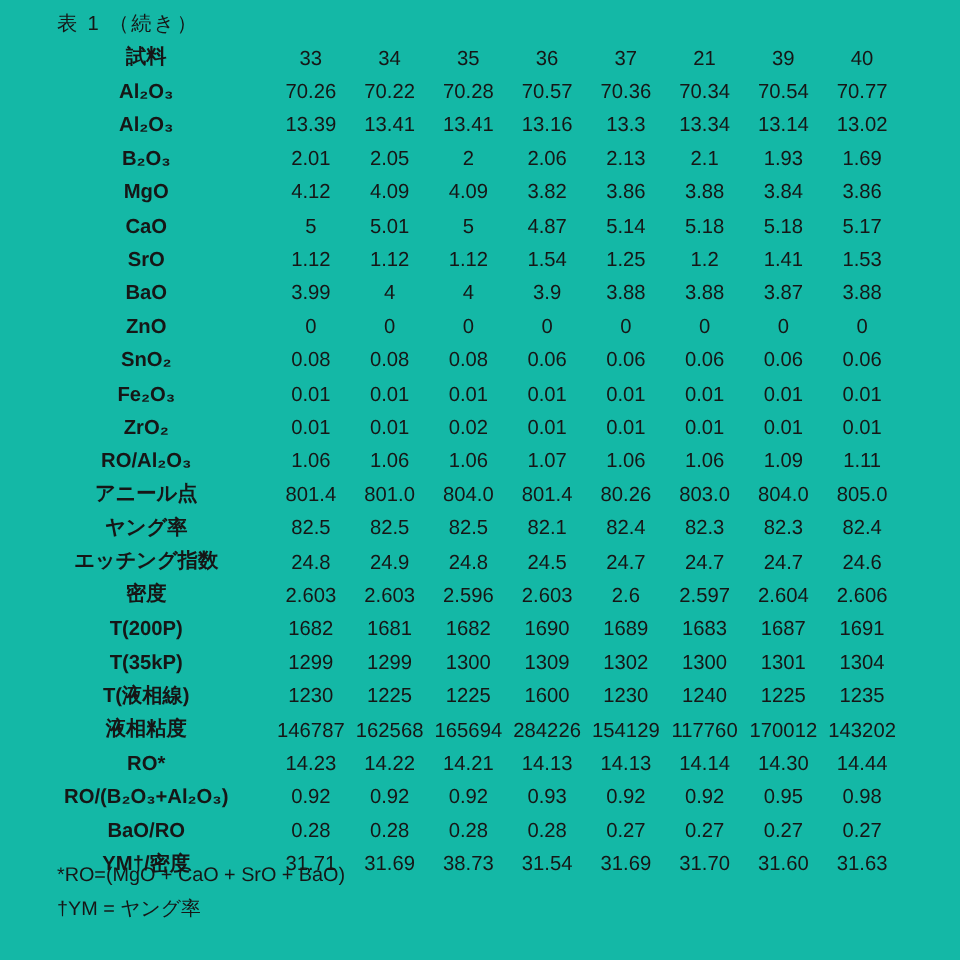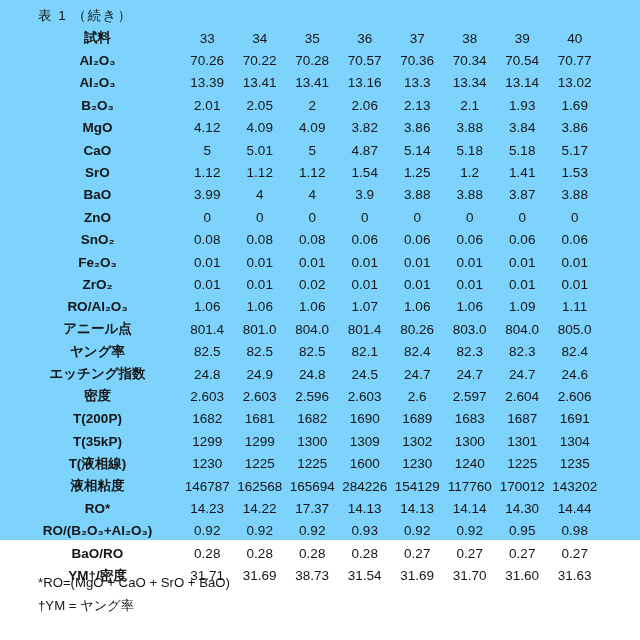--- a/index.html
+++ b/index.html
@@ -5,22 +5,22 @@
   * { margin: 0; padding: 0; box-sizing: border-box; }
   html, body {
     width: 640px; height: 640px;
     background: #ffffff;
     font-family: "Liberation Sans", "DejaVu Sans", sans-serif;
     color: #161616;
     overflow: hidden;
   }
   .page {
     position: relative;
-    width: 640px; height: 540px;
-    background: #7dd3fc;
+    width: 640px; height: 640px;
+    background: #14b8a6;
   }
   .title {
     position: absolute;
     left: 38px; top: 7px;
     font-size: 13.5px;
     letter-spacing: 1.5px;
     white-space: nowrap;
   }
   table.data-table {
     position: absolute;
@@ -56,21 +56,21 @@
 
   <table class="data-table">
     <tbody>
         <tr>
           <td class="label-cell">試料</td>
           <td class="value-cell">33</td>
           <td class="value-cell">34</td>
           <td class="value-cell">35</td>
           <td class="value-cell">36</td>
           <td class="value-cell">37</td>
-          <td class="value-cell">38</td>
+          <td class="value-cell">21</td>
           <td class="value-cell">39</td>
           <td class="value-cell">40</td>
         </tr>
         <tr>
           <td class="label-cell">Al₂O₃</td>
           <td class="value-cell">70.26</td>
           <td class="value-cell">70.22</td>
           <td class="value-cell">70.28</td>
           <td class="value-cell">70.57</td>
           <td class="value-cell">70.36</td>
@@ -284,21 +284,21 @@
           <td class="value-cell">284226</td>
           <td class="value-cell">154129</td>
           <td class="value-cell">117760</td>
           <td class="value-cell">170012</td>
           <td class="value-cell">143202</td>
         </tr>
         <tr>
           <td class="label-cell">RO*</td>
           <td class="value-cell">14.23</td>
           <td class="value-cell">14.22</td>
-          <td class="value-cell">17.37</td>
+          <td class="value-cell">14.21</td>
           <td class="value-cell">14.13</td>
           <td class="value-cell">14.13</td>
           <td class="value-cell">14.14</td>
           <td class="value-cell">14.30</td>
           <td class="value-cell">14.44</td>
         </tr>
         <tr>
           <td class="label-cell">RO/(B₂O₃+Al₂O₃)</td>
           <td class="value-cell">0.92</td>
           <td class="value-cell">0.92</td>

